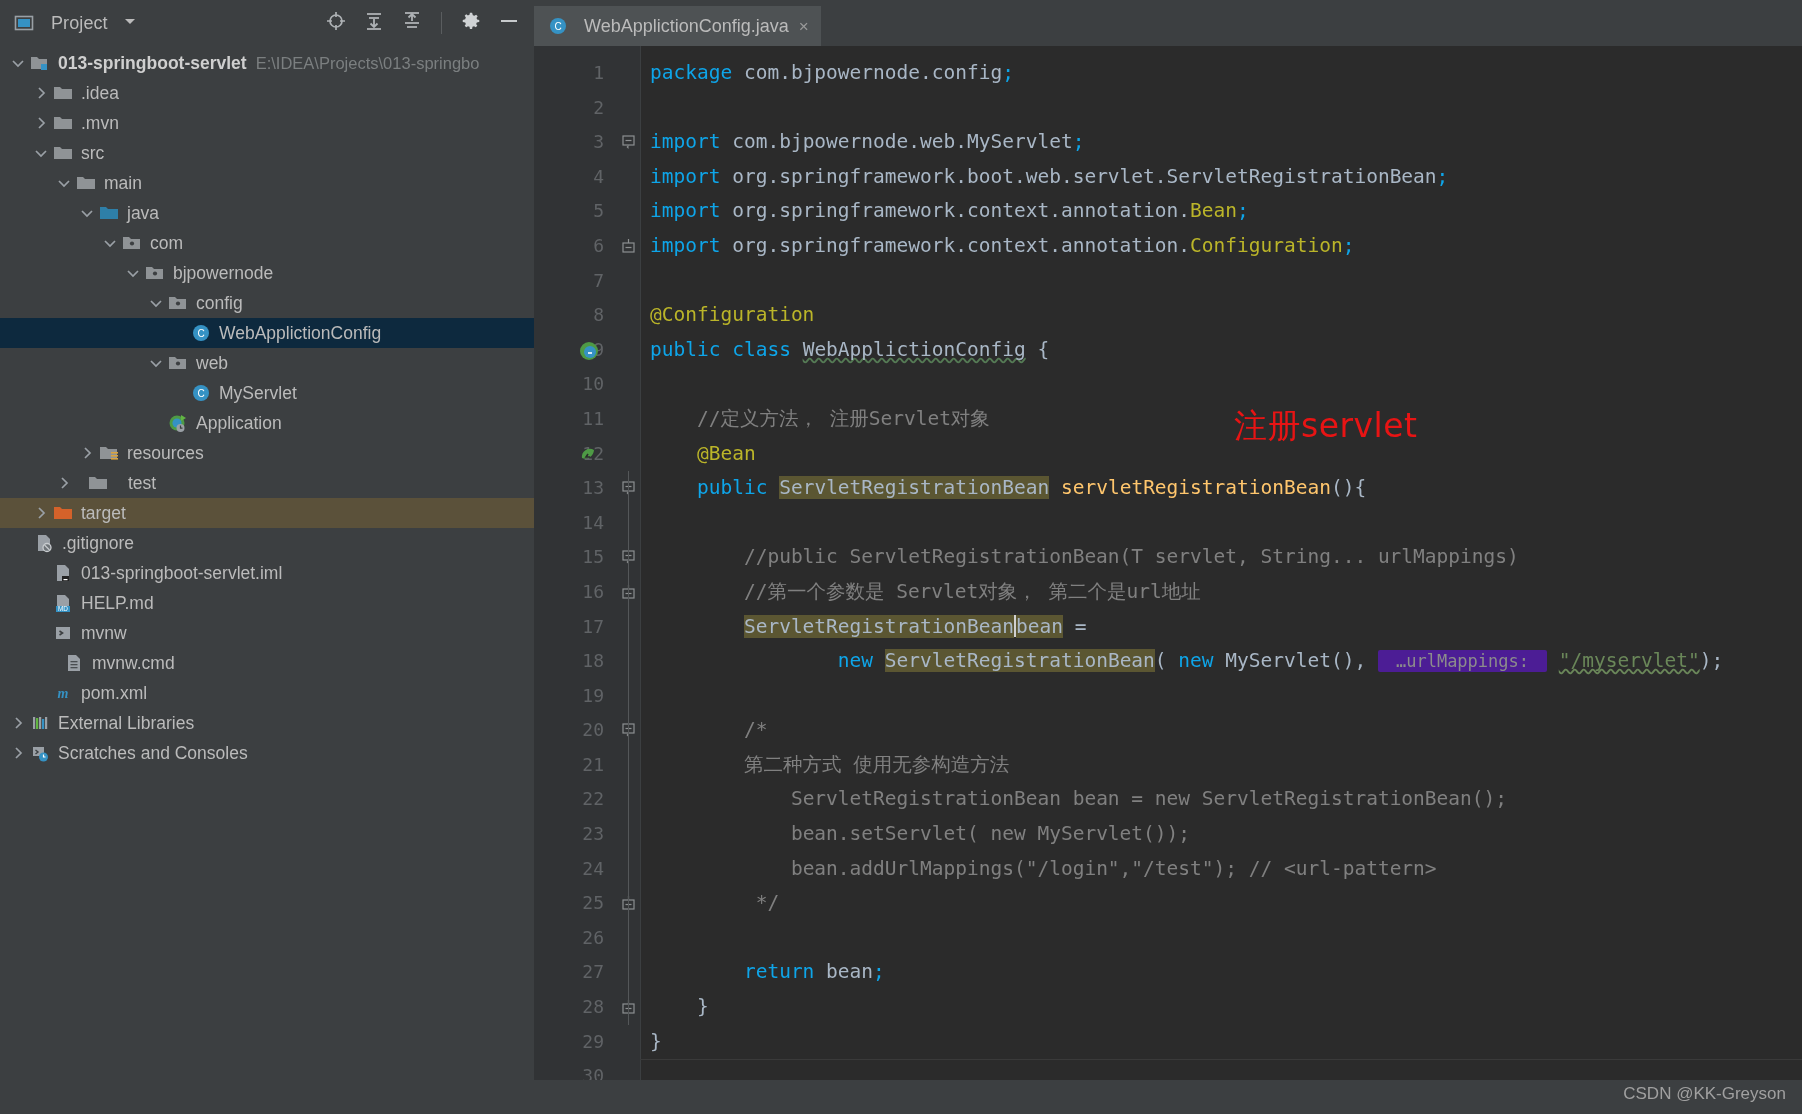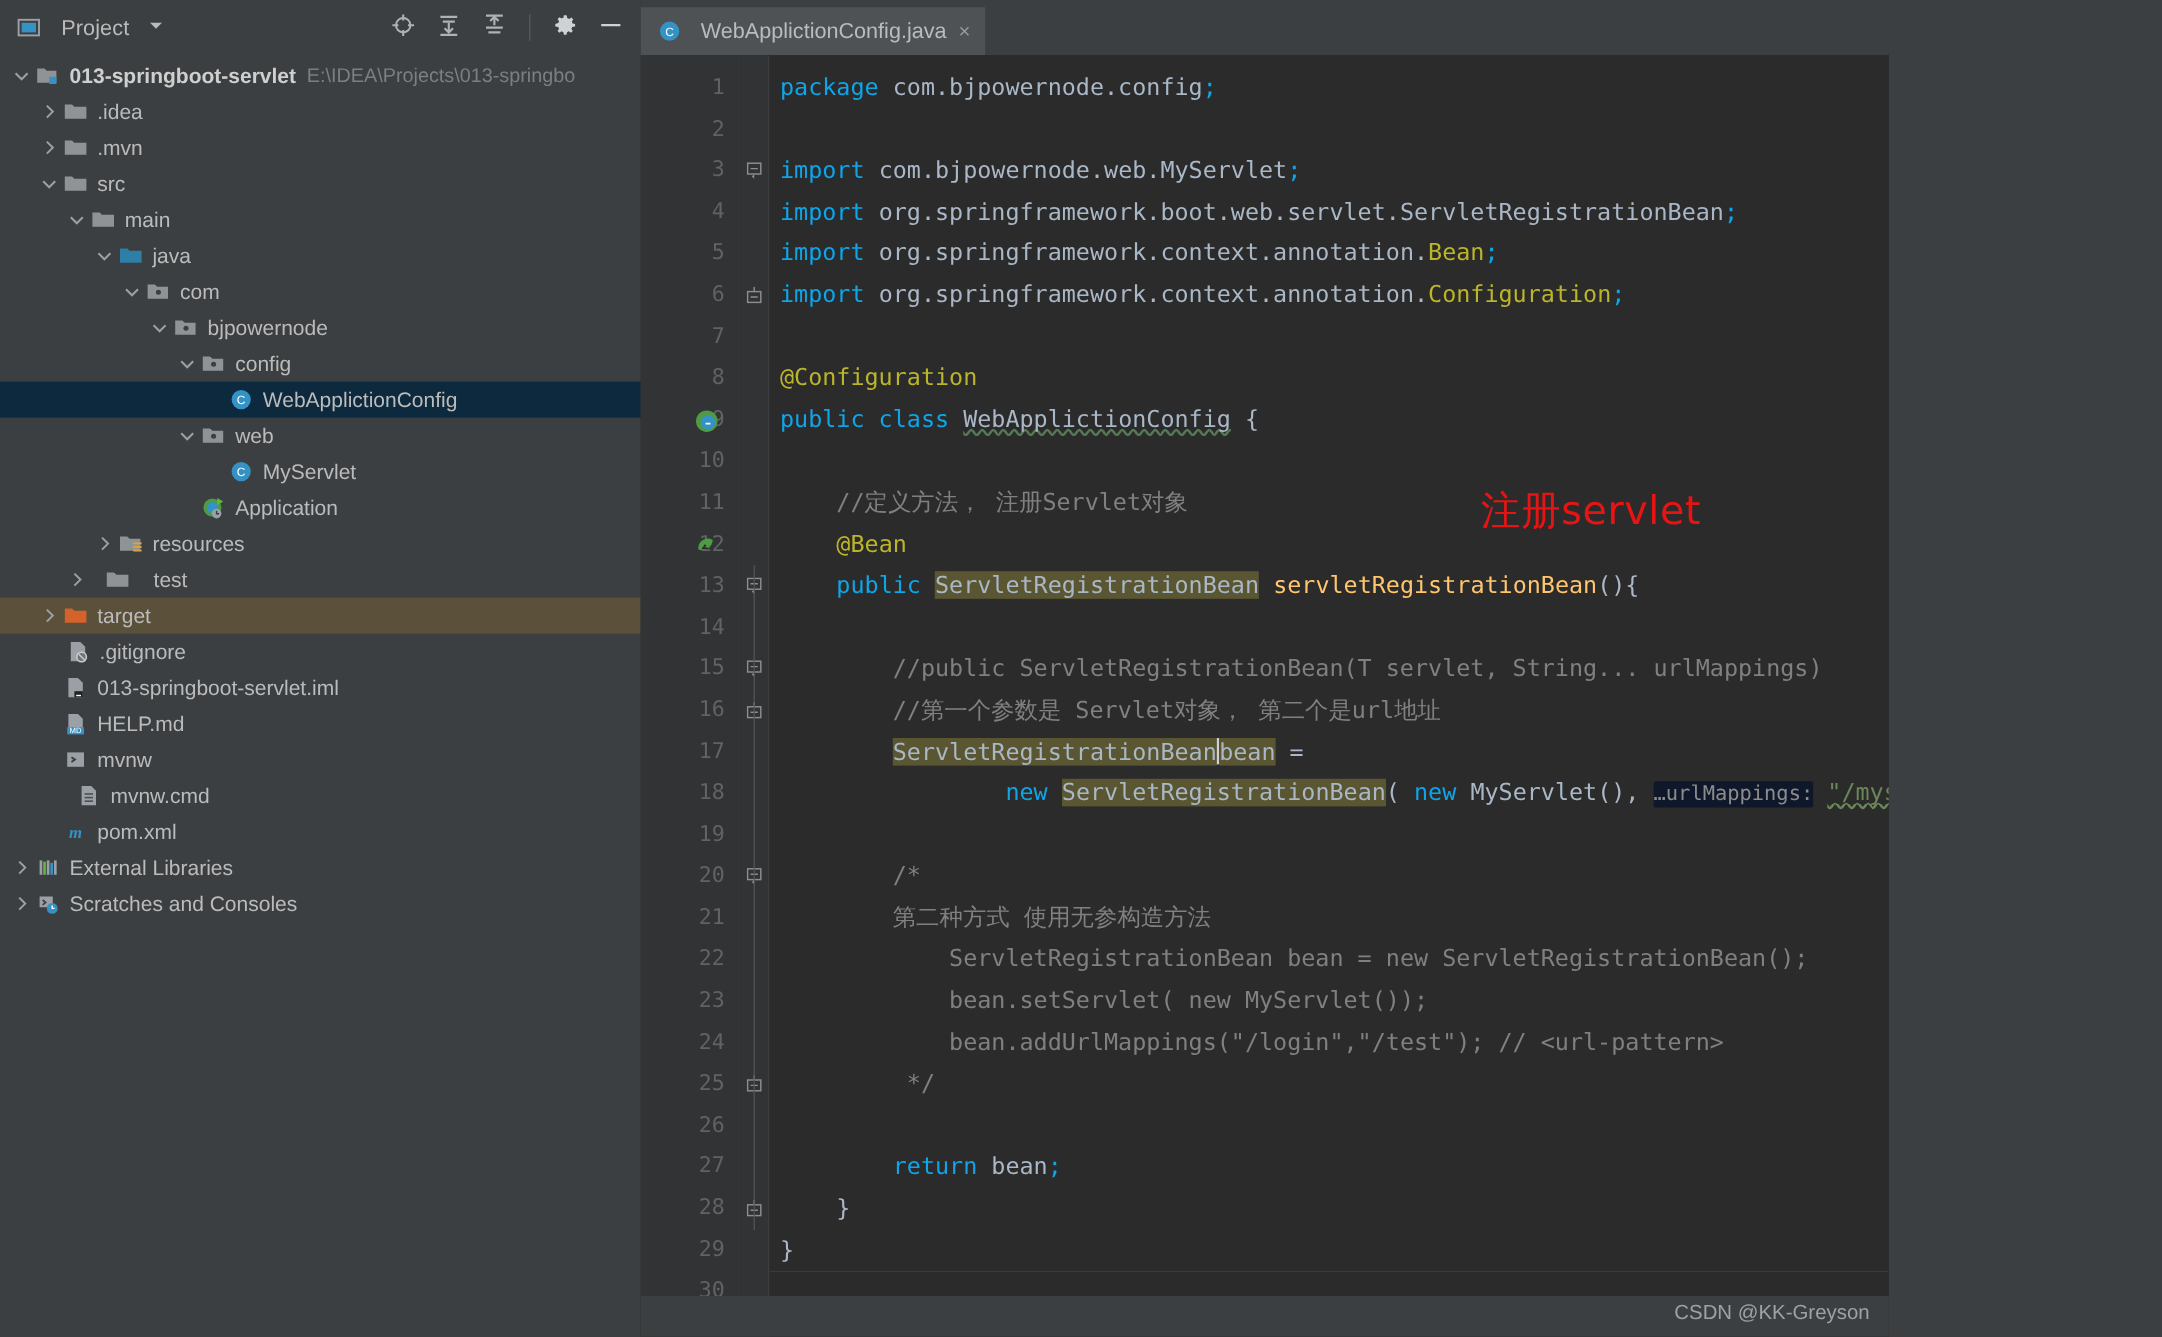--- a/index.html
+++ b/index.html
@@ -2,21 +2,21 @@
 <html><head>
 <meta charset="utf-8">
 <style>
   * { box-sizing: border-box; margin: 0; padding: 0; }
   html, body {
     width: 1802px; height: 1114px;
     background: #3c3f41;
     font-family: "Liberation Sans", sans-serif;
     overflow: hidden;
   }
-  #app { position: relative; width: 1574px; height: 1114px; display: flex; flex-direction: column; background:#3c3f41; }
+  #app { position: relative; width: 1802px; height: 1114px; display: flex; flex-direction: column; background:#3c3f41; }
 
   
   .toprow { display: flex; height: 46px; flex: 0 0 46px; background: #3c3f41; }
 
   .tw-header {
     width: 534px; flex: 0 0 534px;
     display: flex; align-items: center;
     padding: 0 8px 0 14px;
     background: #3c3f41;
     position: relative;
@@ -93,21 +93,21 @@
     font-family: "DejaVu Sans Mono", monospace; font-size: 19.5px;
     color: #a9b7c6; white-space: pre; padding-left: 10px;
   }
   .k  { color:#0ea5e9; }           
   .an { color:#bbb529; }           
   .cm { color:#808080; }           
   .st { color:#6a8759; }
   .fn { color:#ffc66d; }           
   .hl { background:#5b5632; }
   .param {
-    background:#0f172a; color:#8c8c8c; border-radius:2px; padding:1px 0;
+    background:#4c1d95; color:#8c8c8c; border-radius:2px; padding:1px 18px;
     font-size:17px;
   }
   .squiggle {
     text-decoration: underline wavy #6a8759; text-decoration-skip-ink:none;
   }
   .squiggle-warn {
     text-decoration: underline wavy #547a54; text-decoration-skip-ink:none;
   }
   .caret { display:inline-block; width:2px; height:22px; background:#d0d0d0; vertical-align:-4px; }
 
@@ -409,21 +409,21 @@
               <path d="M6 3 L11 8 L6 13" fill="none" stroke="#9aa0a6" stroke-width="1.7"></path>
             </svg>
           </span>
           <span class="ico">
             <svg width="20" height="20" viewBox="0 0 20 20">
               <path d="M1 4h6l2 2h10v10H1z" fill="#d4622a"></path>
             </svg>
           </span>
           <span class="nm">target</span>
         </div>
-        <div class="row" style="padding-left: 35px; text-align: center;">
+        <div class="row" style="padding-left: 14px; text-align: center;">
           <span class="arrow"></span>
           <span class="ico">
             <svg width="20" height="20" viewBox="0 0 20 20">
               <path d="M4 2h8l4 4v12H4z" fill="#9aa0a6"></path>
               <circle cx="13" cy="14.5" r="4" fill="#6e7478" stroke="#c8cccf" stroke-width="1.3"></circle>
               <path d="M10.5 12l5 5" stroke="#c8cccf" stroke-width="1.3"></path>
             </svg>
           </span>
           <span class="nm">.gitignore</span>
         </div>

